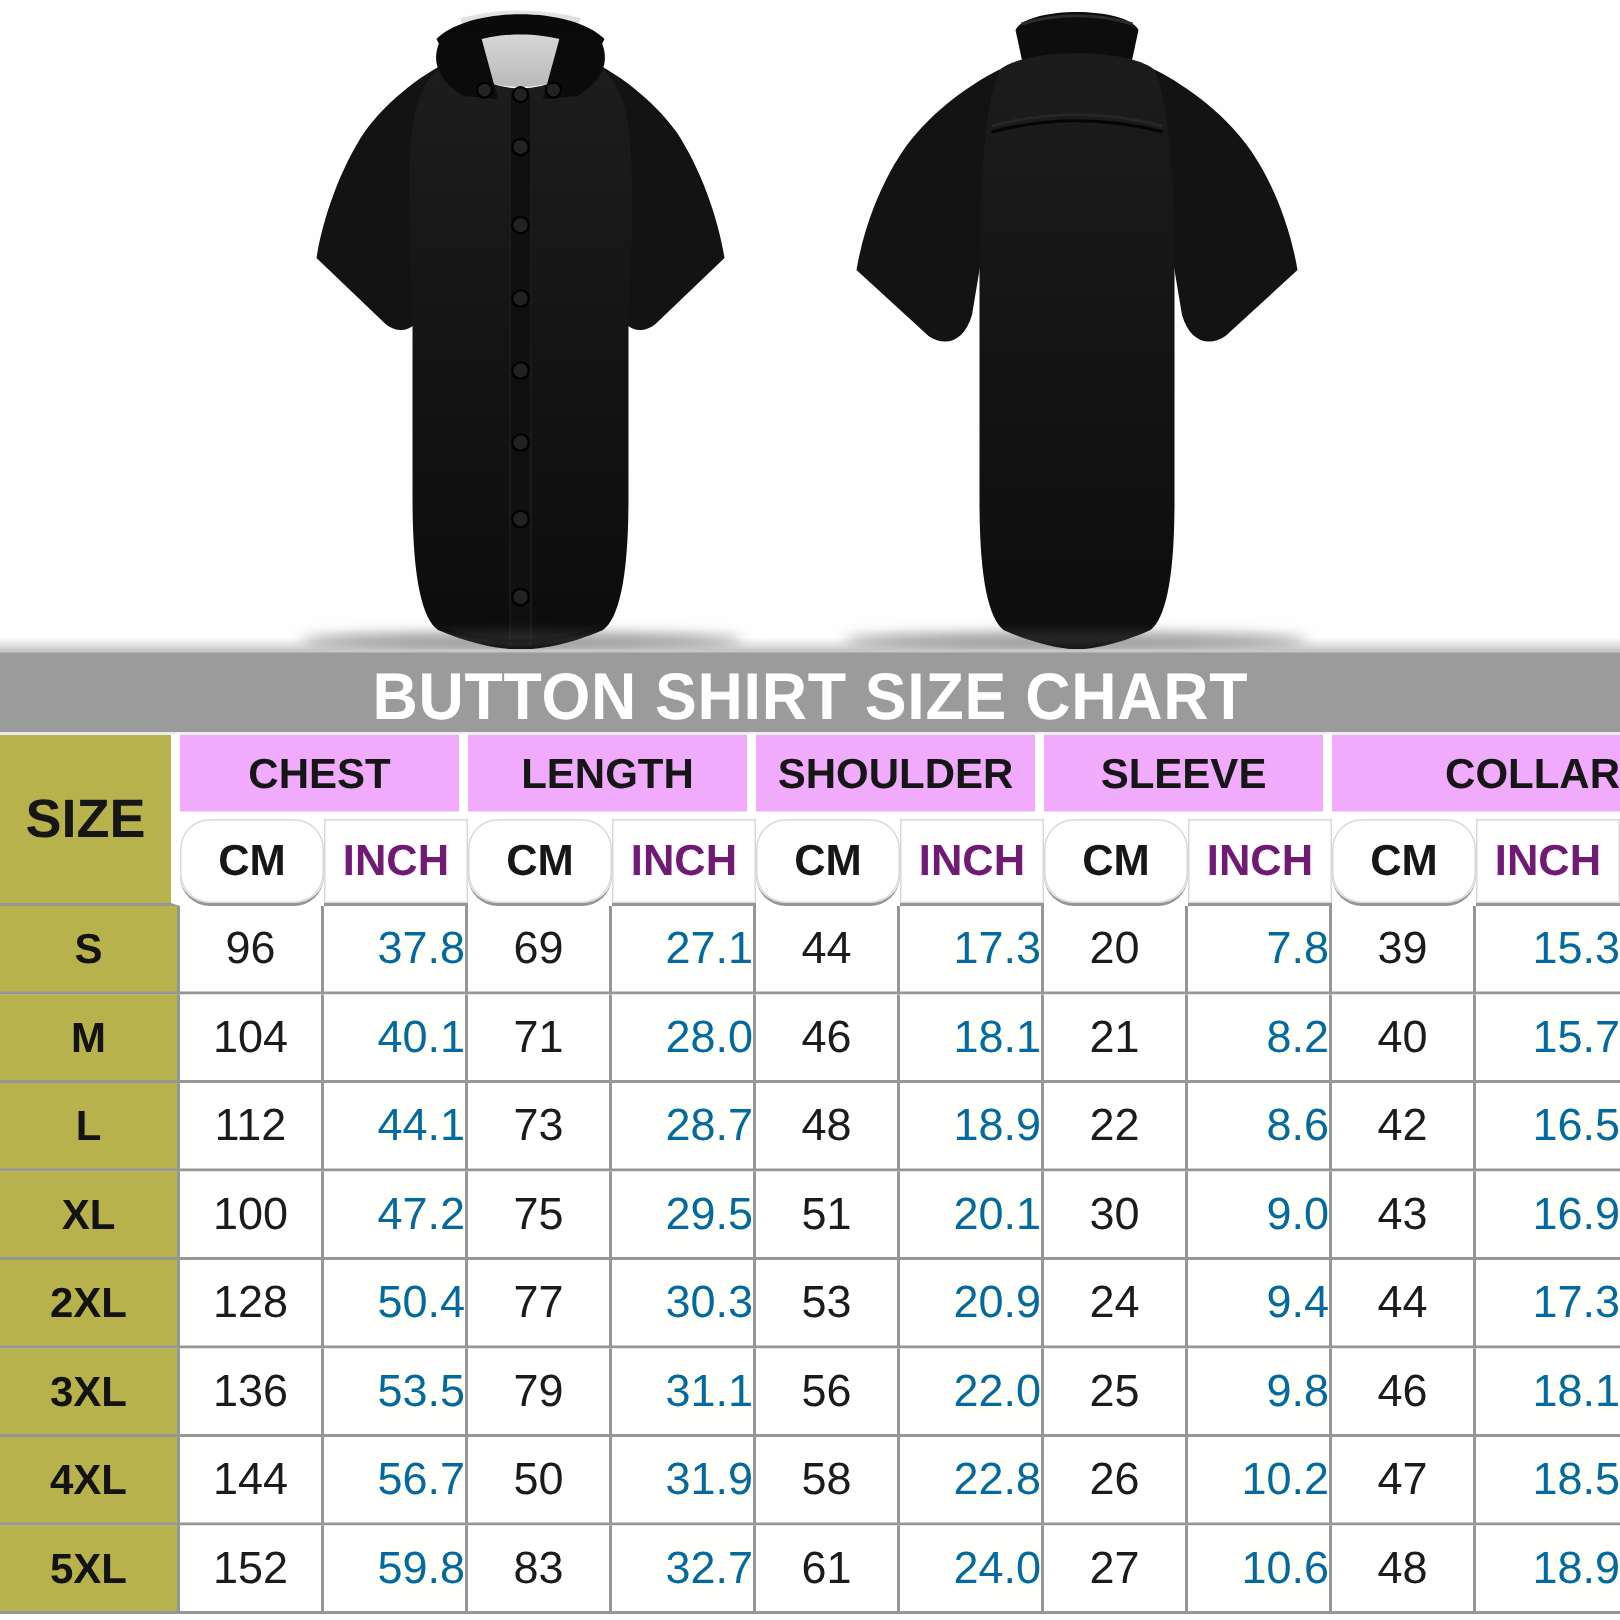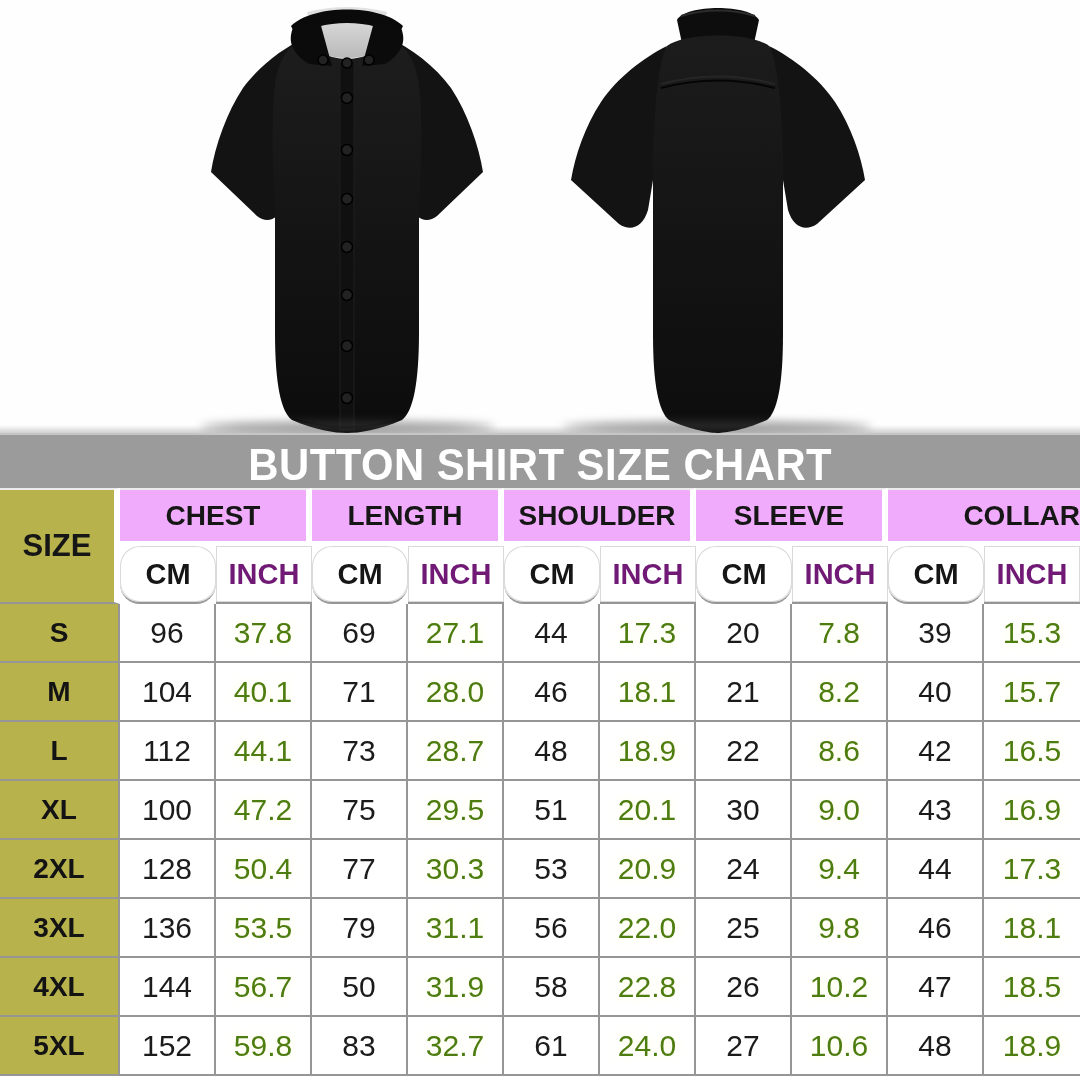--- a/index.html
+++ b/index.html
@@ -25,34 +25,34 @@
 
   
   table.size-chart { position:absolute; top:488px; left:0; width:1080px;
                      border-collapse:separate; border-spacing:0; table-layout:fixed; }
   th, td { padding:0; text-align:center; vertical-align:middle; overflow:hidden; }
 
   .group-row th { height:58px; background:#f0abfc; color:#161616; font-size:28px; font-weight:bold;
                   border-top:2px solid #ececec; border-right:6px solid #ffffff; border-bottom:5px solid #ffffff; }
   .group-row th:last-child { border-right:none;text-align:right; }
 
-  th.size-head { background:#b8b24d; color:#161616; font-size:31px; font-weight:bold;
+  th.size-head { background:#b8b24d; color:#161616; font-size:36px; font-weight:bold;
                  border-top:2px solid #ececec; border-right:6px solid #ffffff;
                  border-bottom:2px solid #969696; }
 
   .unit-row th { height:58px; background:#ffffff; font-size:29px; font-weight:bold;
                  border-bottom:2px solid #969696; box-shadow:inset 0 0 0 1px #d9d9d9; }
   .unit-cm   { color:#161616;border-radius:20px; }
   .unit-inch { color:#701a75; }
 
   tbody td { height:59px; background:#ffffff; font-size:30px; font-weight:normal;
              border-right:2px solid #969696; border-bottom:2px solid #969696; }
   tbody td:last-child { border-right:none; }
   td.cm   { color:#1b1b1b; }
-  td.inch { color:#4d7c0f; text-shadow:0 0 8px rgba(255,252,190,.55); }
+  td.inch { color:#0369a1; text-shadow:0 0 8px rgba(255,252,190,.55);text-align:right; }
   td.size-label { background:#b8b24d; color:#131313; font-weight:bold; font-size:28px; }
 </style>
 </head>
 <body>
 
 <div class="canvas">
 
   <div class="photo-area">
 
     <svg class="shirt-svg front-shirt" viewBox="0 0 320 433" aria-hidden="true">

